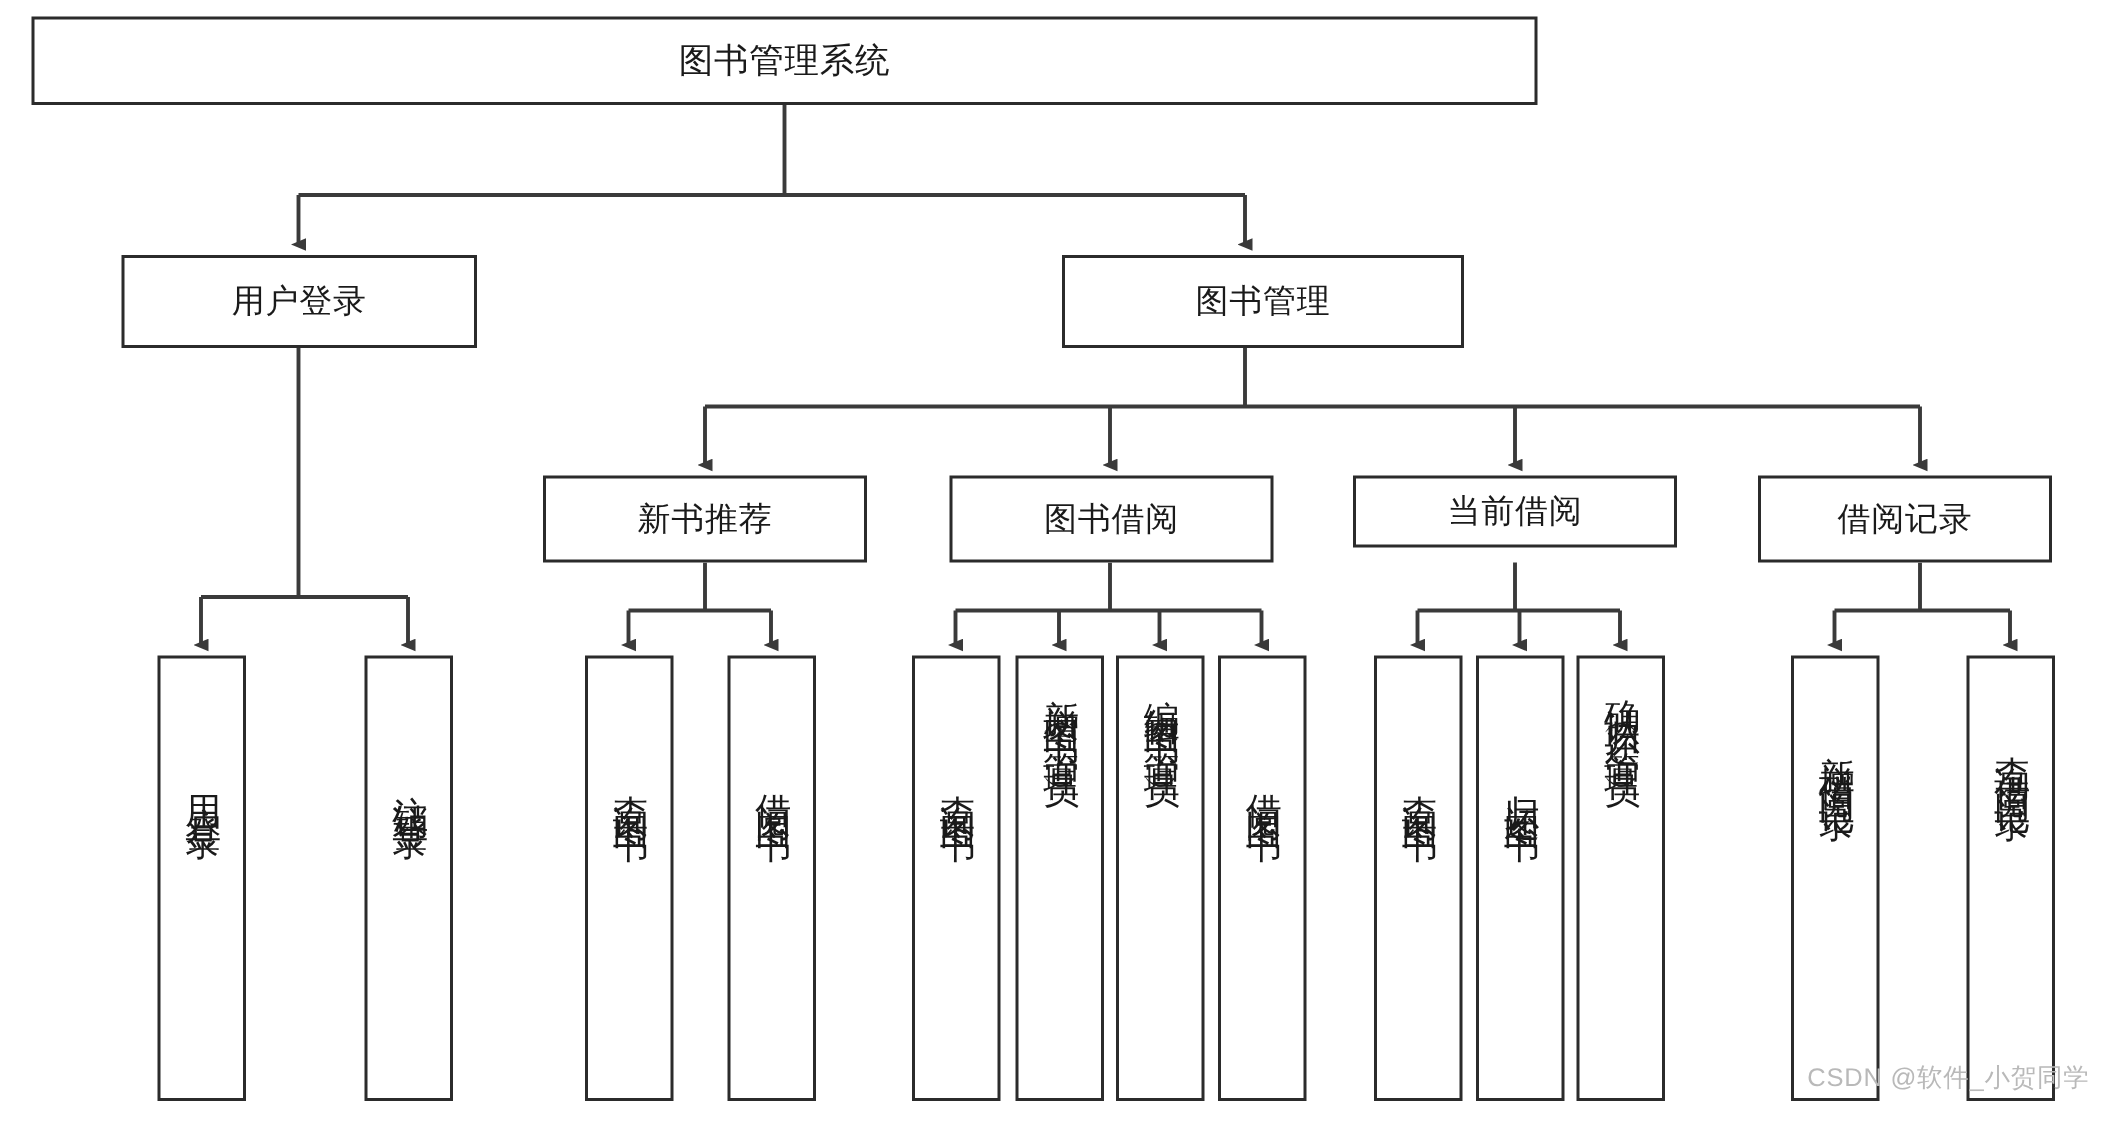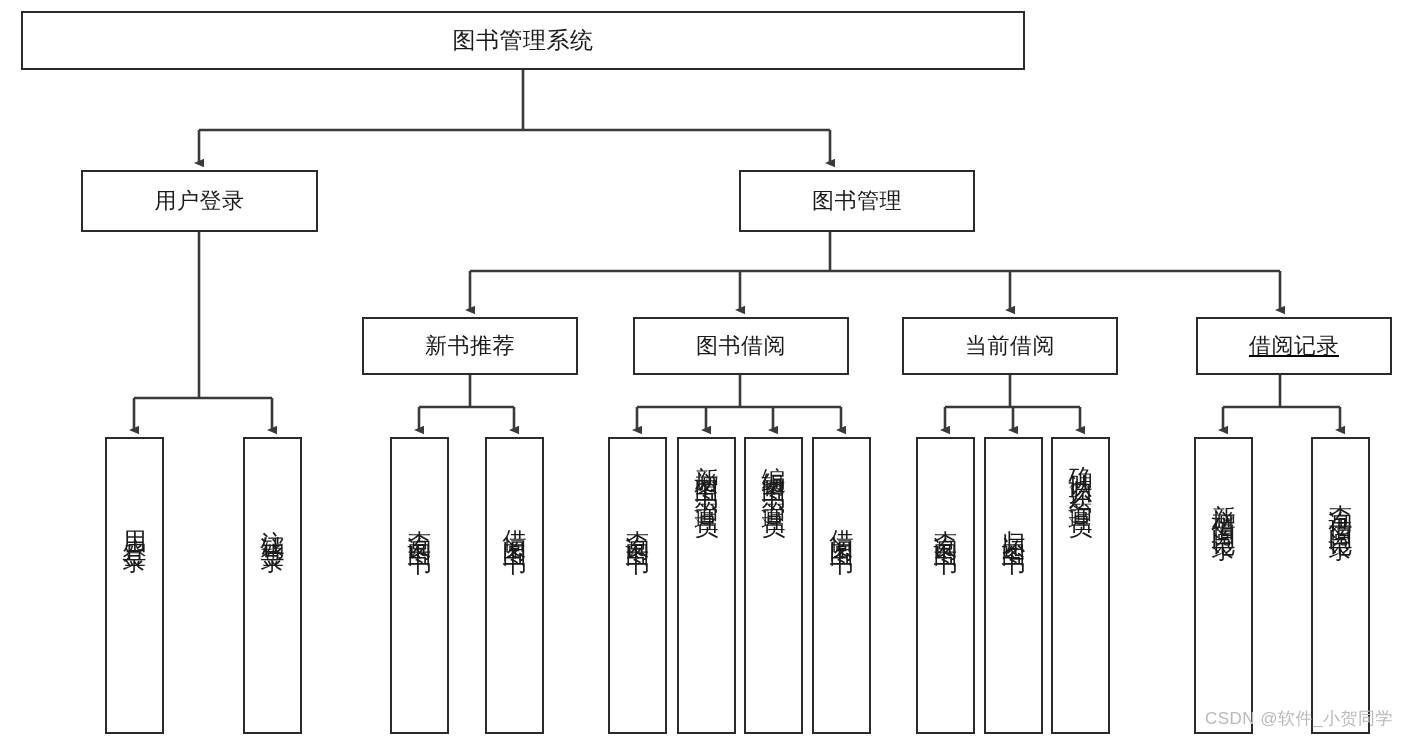--- a/index.html
+++ b/index.html
@@ -143,34 +143,34 @@
     </g>
   </svg>
 
   <div class="node-box node-h node-root" style="left:21px; top:11px; width:1004px; height:59px;">
     <span class="node-label">图书管理系统</span>
   </div>
 
   <div class="node-box node-h" style="left:81px; top:170px; width:237px; height:62px;">
     <span class="node-label">用户登录</span>
   </div>
-  <div class="node-box node-h" style="left:739px; top:170px; width:236px; height:62px;">
+  <div class="node-box node-h" style="left:708px; top:170px; width:268px; height:62px;">
     <span class="node-label">图书管理</span>
   </div>
 
   <div class="node-box node-h" style="left:633px; top:317px; width:216px; height:58px;">
     <span class="node-label">图书借阅</span>
   </div>
   <div class="node-box node-h" style="left:362px; top:317px; width:216px; height:58px;">
     <span class="node-label">新书推荐</span>
   </div>
-  <div class="node-box node-h" style="left:902px; top:317px; width:216px; height:58px;">
+  <div class="node-box node-h" style="left:902px; top:317px; width:216px; height:48px;">
     <span class="node-label">当前借阅</span>
   </div>
-  <div class="node-box node-h" style="left:1196px; top:317px; width:196px; height:58px;text-decoration:underline;">
+  <div class="node-box node-h" style="left:1172px; top:317px; width:196px; height:58px;">
     <span class="node-label">借阅记录</span>
   </div>
 
   <div class="node-box node-v short" style="left:105px; top:437px; width:59px; height:297px;">
     <span class="node-label">用户登录</span>
   </div>
   <div class="node-box node-v short" style="left:243px; top:437px; width:59px; height:297px;">
     <span class="node-label">注销登录</span>
   </div>
 

